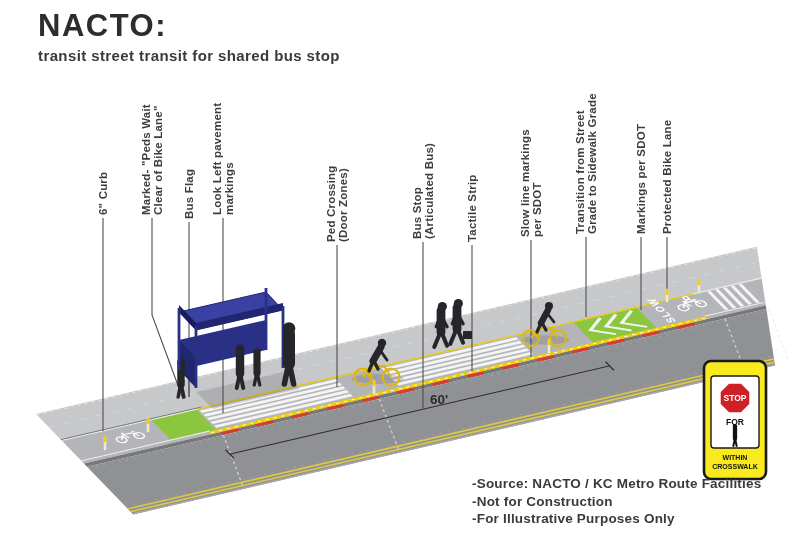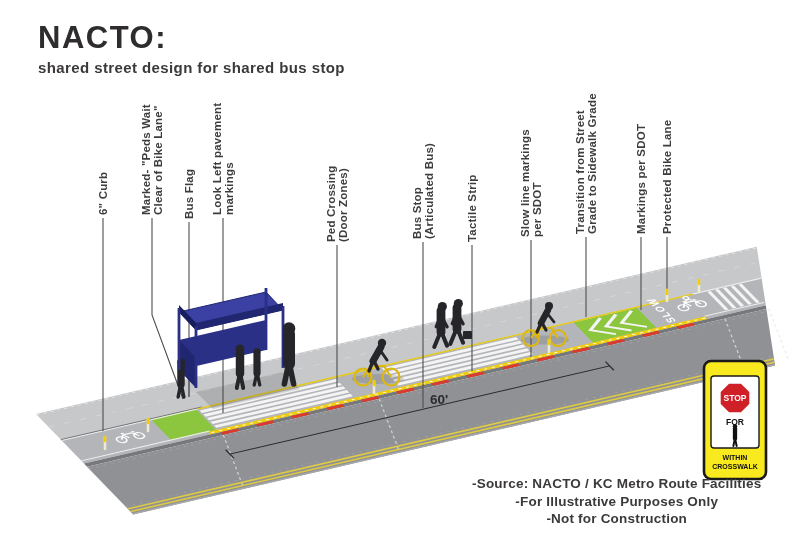--- a/index.html
+++ b/index.html
@@ -1,25 +1,25 @@
 <!DOCTYPE html>
 <html><head>
 <meta charset="utf-8">
 <style>
   html,body{margin:0;padding:0;background:#fff;}
   .stage{position:relative;width:800px;height:557px;background:#ffffff;overflow:hidden;
          font-family:"Liberation Sans", sans-serif;}
   .scene-svg{position:absolute;left:0;top:0;}
-  .title-block{position:absolute;left:38px;top:20px;}
+  .title-block{position:absolute;left:38px;top:8px;}
   .title-main{font-size:31px;font-weight:800;letter-spacing:1.5px;color:#2f2c2e;}
   .title-sub{font-size:15px;font-weight:bold;letter-spacing:0.4px;color:#3b393a;margin-top:3px;}
   .vlabel{position:absolute;transform:rotate(-90deg);transform-origin:0 0;
           font-size:11.5px;font-weight:bold;color:#3e3c3d;line-height:12px;
           white-space:pre-line;letter-spacing:0.2px;width:max-content;}
-  .notes{position:absolute;left:472px;top:475px;text-align:center;}
+  .notes{position:absolute;left:472px;top:475px;}
   .notes div{font-size:13.5px;font-weight:bold;color:#3b393a;line-height:17.5px;letter-spacing:0.2px;}
 </style>
 </head>
 <body>
 
 <div class="stage">
 
   <svg class="scene-svg" width="800" height="557" viewBox="0 0 800 557">
 
     <defs>
@@ -253,21 +253,21 @@
       <text x="735" y="401" text-anchor="middle" font-family="Liberation Sans, sans-serif" font-size="8.5" font-weight="bold" fill="#ffffff">STOP</text>
       <text x="735" y="425" text-anchor="middle" font-family="Liberation Sans, sans-serif" font-size="8.5" font-weight="bold" fill="#111111">FOR</text>
       <use href="#pstand" transform="translate(735,446) scale(0.66)" fill="#111111" stroke="#111111"></use>
       <text x="735" y="460" text-anchor="middle" font-family="Liberation Sans, sans-serif" font-size="7" font-weight="bold" fill="#111111">WITHIN</text>
       <text x="735" y="469" text-anchor="middle" font-family="Liberation Sans, sans-serif" font-size="7" font-weight="bold" fill="#111111">CROSSWALK</text>
     </g>
   </svg>
 
   <div class="title-block">
     <div class="title-main">NACTO:</div>
-    <div class="title-sub">shared street design for shared bus stop</div>
+    <div class="title-sub">transit street transit for shared bus stop</div>
   </div>
 
   <div class="vlabel" style="left:97px;top:215px;">6" Curb</div>
   <div class="vlabel" style="left:140px;top:215px;">Marked- "Peds Wait
 Clear of Bike Lane"</div>
   <div class="vlabel" style="left:183px;top:219px;">Bus Flag</div>
   <div class="vlabel" style="left:211px;top:215px;">Look Left pavement
 markings</div>
   <div class="vlabel" style="left:325px;top:242px;">Ped Crossing
 (Door Zones)</div>
@@ -276,17 +276,17 @@
   <div class="vlabel" style="left:466px;top:242px;">Tactile Strip</div>
   <div class="vlabel" style="left:519px;top:237px;">Slow line markings
 per SDOT</div>
   <div class="vlabel" style="left:574px;top:234px;">Transition from Street
 Grade to Sidewalk Grade</div>
   <div class="vlabel" style="left:635px;top:234px;">Markings per SDOT</div>
   <div class="vlabel" style="left:661px;top:234px;">Protected Bike Lane</div>
 
   <div class="notes">
     <div>-Source: NACTO / KC Metro Route Facilities</div>
+    <div>-Not for Construction</div>
     <div>-For Illustrative Purposes Only</div>
-    <div>-Not for Construction</div>
   </div>
 
 </div>
 
 </body></html>

